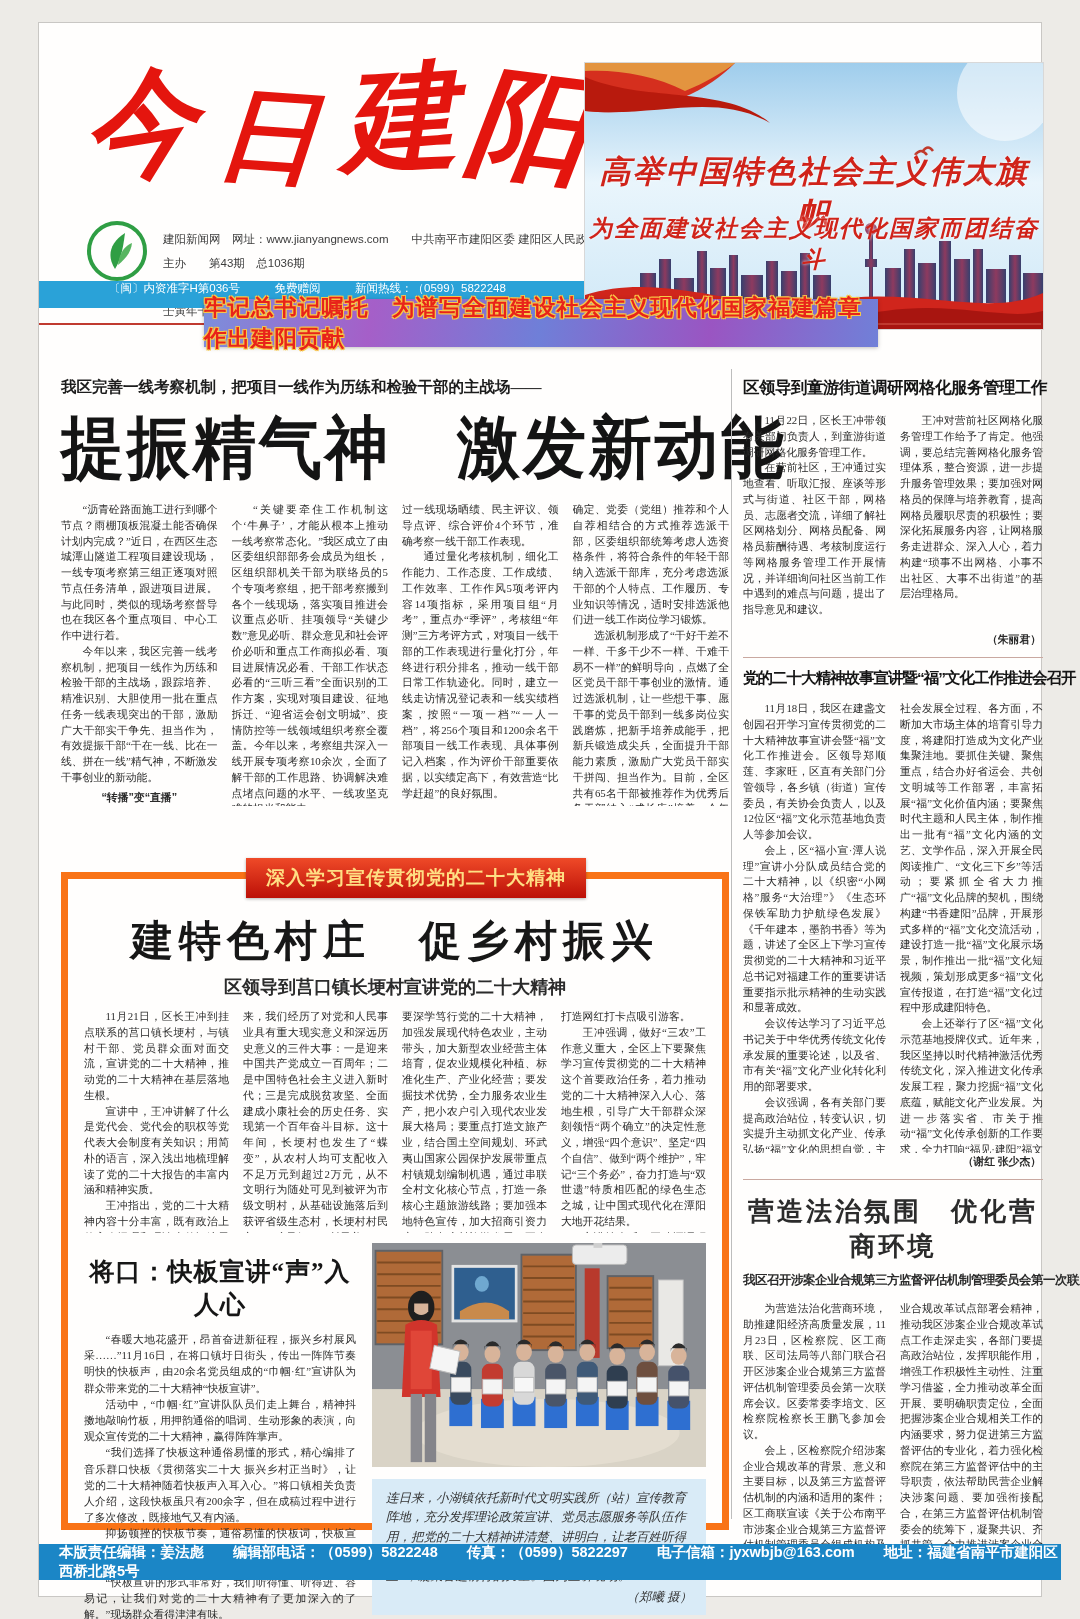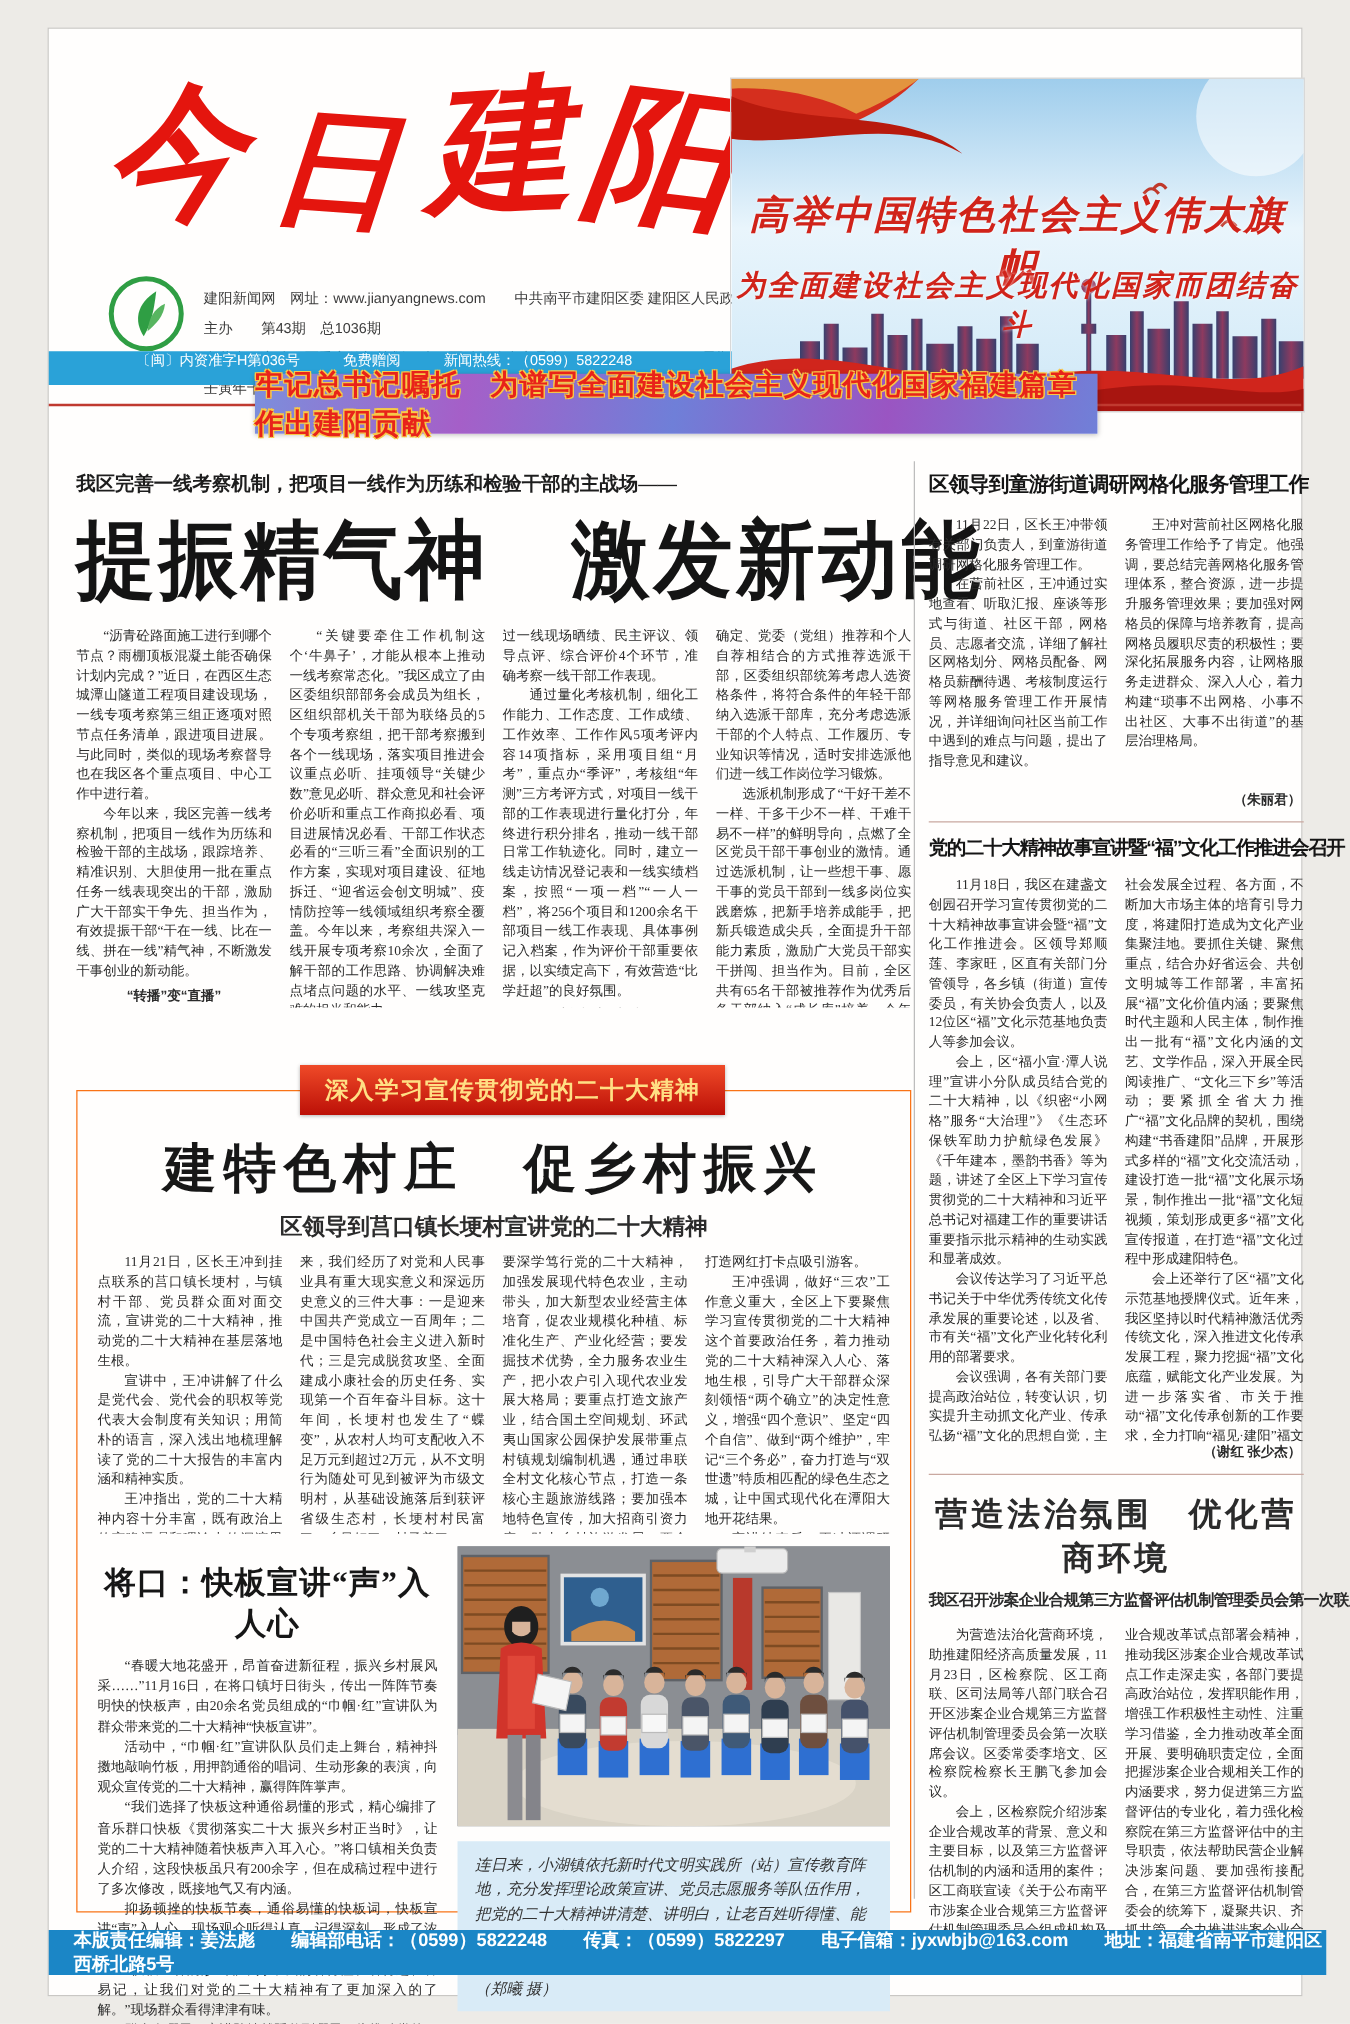--- a/index.html
+++ b/index.html
@@ -51,40 +51,40 @@
   .cols>div{flex:1;font-size:10.8px;line-height:1.46;overflow:hidden;}
 
   
   .left-main{position:absolute;left:22px;top:338px;width:668px;}
   .kicker{font-size:15.5px;font-weight:bold;margin:16px 0 4px;color:#1d1d1d;}
   .main-headline{font-family:"Liberation Sans",sans-serif;font-weight:900;font-size:63px;
         letter-spacing:3px;color:#141414;margin:4px 0 14px;transform:scaleY(1.08);
         transform-origin:left top;white-space:nowrap;}
   .main-cols{height:304px;}
 
-  .special-box{margin-top:66px;position:relative;border:1px solid #f97316;
+  .special-box{margin-top:66px;position:relative;border:7px solid #f97316;
         padding:14px 16px 10px;box-sizing:border-box;height:658px;}
   .special-label{position:absolute;top:-21px;left:178px;padding:7px 20px;
         background:linear-gradient(180deg,#ef4a28,#bc1007);color:#ffdf84;
         font-family:"Liberation Sans",sans-serif;font-weight:bold;font-size:19px;
         letter-spacing:1px;box-shadow:0 1px 3px rgba(0,0,0,.3);white-space:nowrap;}
   .box-headline{text-align:center;font-size:42px;font-weight:bold;letter-spacing:6px;
         margin:20px 0 6px;color:#171717;}
   .box-subhead{text-align:center;font-size:18px;font-weight:bold;margin:0 0 10px;}
   .box-cols{height:224px;}
   .box-bottom{display:flex;gap:16px;margin-top:10px;}
   .sub-article{width:272px;flex:none;}
   .sub-headline{text-align:center;font-size:25px;font-weight:bold;letter-spacing:1px;
         margin:12px 0 10px;color:#161616;}
   .sub-body{height:300px;overflow:hidden;font-size:10.8px;line-height:1.5;}
   .photo-wrap{flex:1;}
   .photo{width:100%;height:224px;display:block;background:#8b8e93;}
   .caption-box{margin-top:12px;background:#d9ebf7;padding:10px 14px 8px;
         font-size:12.5px;line-height:1.55;color:#333;font-style:italic;}
-  .caption-credit{text-align:left;font-style:italic;margin-top:2px;}
+  .caption-credit{text-align:right;font-style:italic;margin-top:2px;}
 
   
   .vdivider{position:absolute;left:692px;top:346px;height:1150px;width:0;border-left:1px solid #bdbdbd;}
   .right-col{position:absolute;left:704px;top:338px;width:300px;}
   .ra-headline{font-family:"Liberation Sans",sans-serif;text-align:center;font-weight:bold;
         color:#151515;}
   .ra1-h{font-size:16.5px;margin:16px 0 14px;letter-spacing:-.5px;white-space:nowrap;}
   .ra2-h{font-size:15.5px;margin:10px 0 12px;letter-spacing:-1px;white-space:nowrap;}
   .ra-cols1{height:218px;}
   .ra-cols2{height:452px;}

